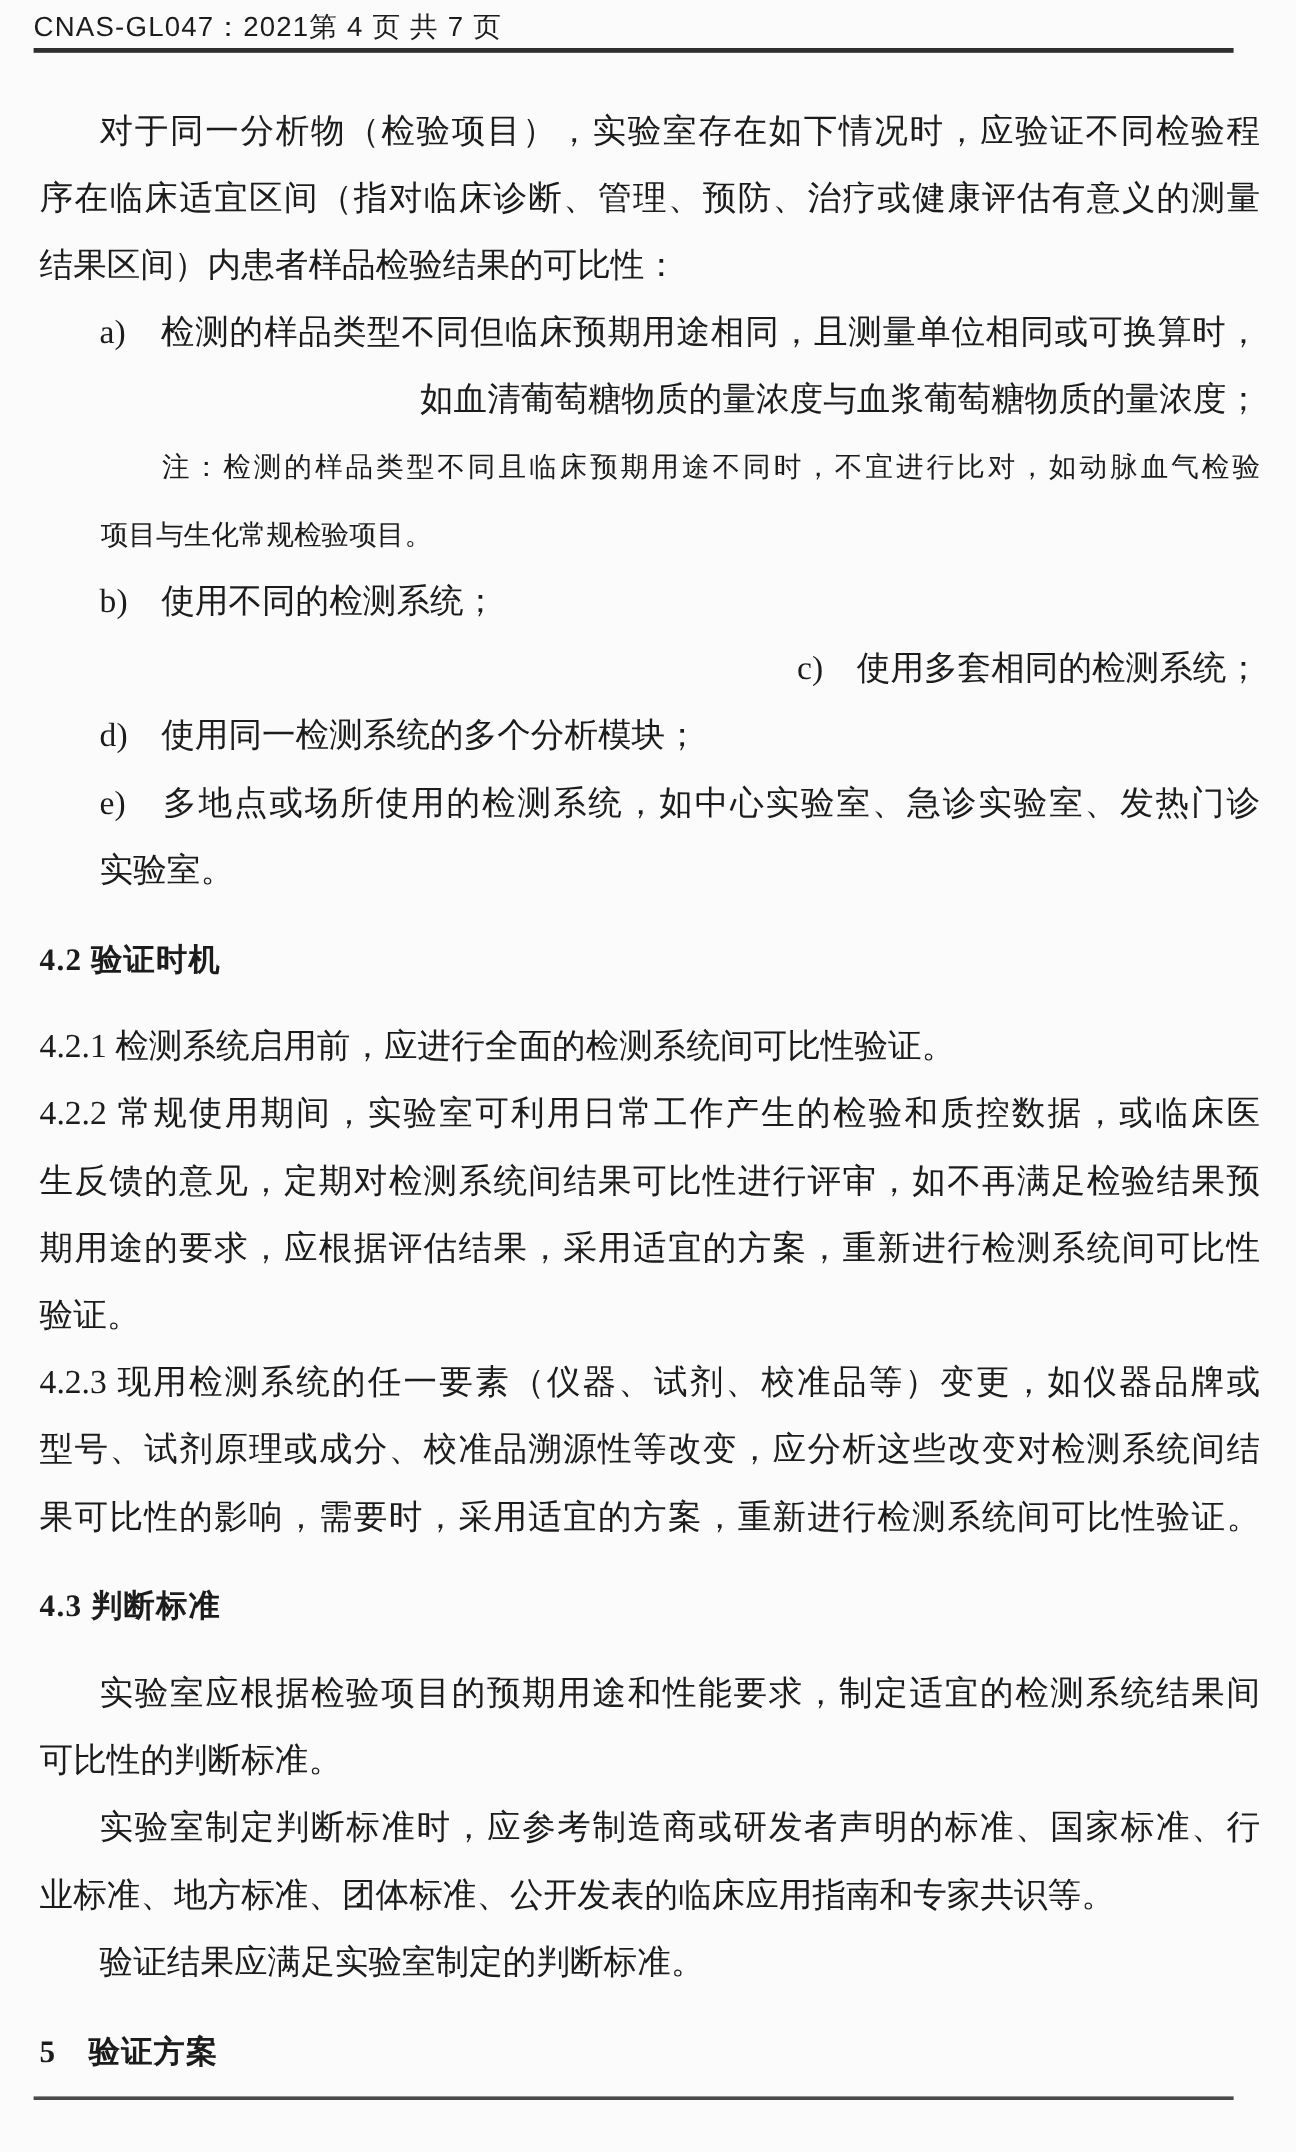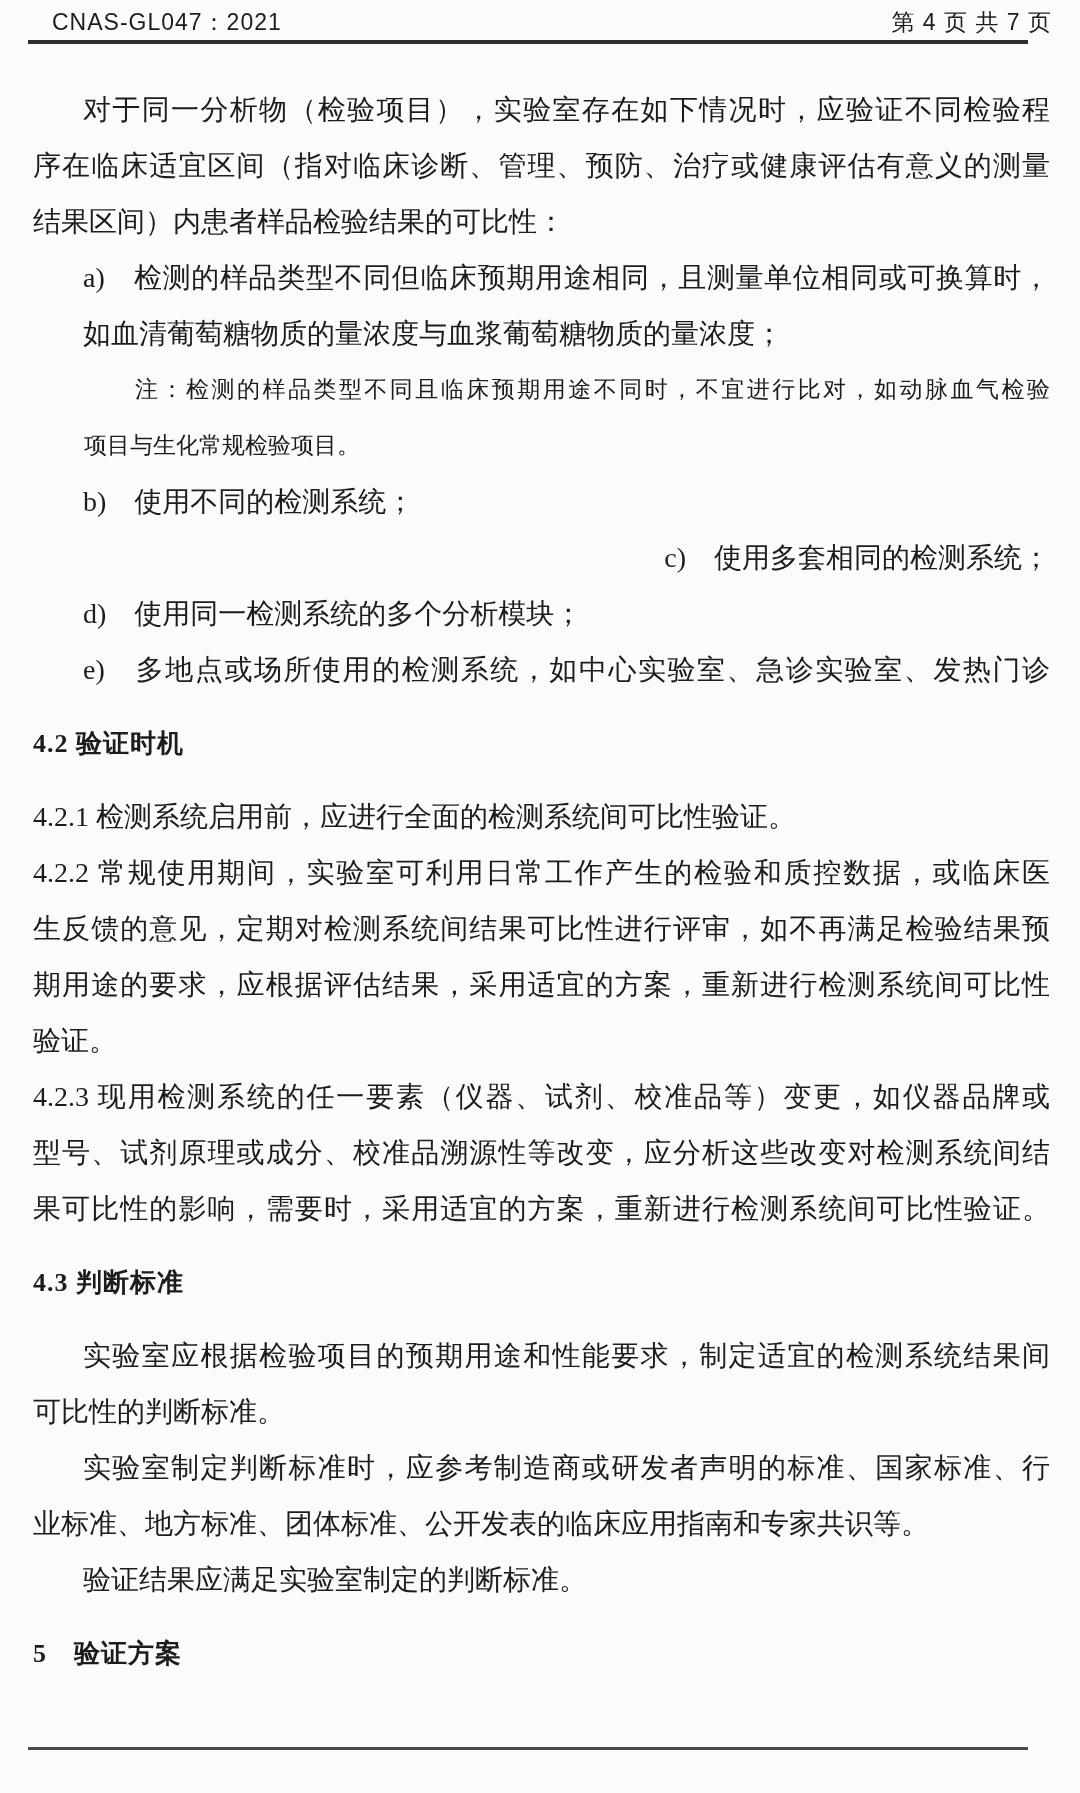--- a/index.html
+++ b/index.html
@@ -7,23 +7,23 @@
     width: 1080px; height: 1793px;
     background: #fbfbfb;
     position: relative;
     overflow: hidden;
     font-family: "Liberation Serif", "DejaVu Serif", serif;
     color: #1c1c1c;
   }
   
   .page-header {
     position: absolute; top: 6px; left: 28px; width: 1000px; height: 32px;
-    display: flex; justify-content: space-between; align-items: center;
+    display: flex; align-items: center;
     font-family: "Liberation Sans", "DejaVu Sans", sans-serif;
-    font-size: 23px; letter-spacing: 1px; margin-left: 24px;
+    font-size: 23px; letter-spacing: 1px;
   }
   .header-rule {
     position: absolute; top: 40px; left: 28px; width: 1000px; height: 4px;
     background: #2f2f2f;
   }
   
   .doc-body {
     position: absolute; top: 82px; left: 33px; width: 1017px;
   }
   .line {
@@ -63,27 +63,28 @@
   <span>CNAS-GL047：2021</span>
   <span>第 4 页 共 7 页</span>
 </div>
 <div class="header-rule"></div>
 
 <div class="doc-body">
     <div class="line just" style="padding-left: 50px;">对于同一分析物（检验项目），实验室存在如下情况时，应验证不同检验程</div>
     <div class="line just" style="padding-left: 0px;">序在临床适宜区间（指对临床诊断、管理、预防、治疗或健康评估有意义的测量</div>
     <div class="line" style="padding-left: 0px;">结果区间）内患者样品检验结果的可比性：</div>
     <div class="line just" style="padding-left: 50px;">a)　检测的样品类型不同但临床预期用途相同，且测量单位相同或可换算时，</div>
-    <div class="line" style="padding-left: 50px;">如血清葡萄糖物质的量浓度与血浆葡萄糖物质的量浓度；</div>
+    <div class="line" style="padding-left: 50px; text-align: right;">如血清葡萄糖物质的量浓度与血浆葡萄糖物质的量浓度；</div>
     <div class="line just note" style="padding-left: 102px;">注：检测的样品类型不同且临床预期用途不同时，不宜进行比对，如动脉血气检验</div>
     <div class="line note" style="padding-left: 51px;">项目与生化常规检验项目。</div>
     <div class="line" style="padding-left: 50px;">b)　使用不同的检测系统；</div>
     <div class="line" style="padding-left: 50px; text-align: right;">c)　使用多套相同的检测系统；</div>
     <div class="line" style="padding-left: 50px;">d)　使用同一检测系统的多个分析模块；</div>
     <div class="line just" style="padding-left: 50px;">e)　多地点或场所使用的检测系统，如中心实验室、急诊实验室、发热门诊</div>
+    <div class="line" style="padding-left: 50px;">实验室。</div>
     <div class="heading">4.2 验证时机</div>
     <div class="line" style="padding-left: 0px;">4.2.1 检测系统启用前，应进行全面的检测系统间可比性验证。</div>
     <div class="line just" style="padding-left: 0px;">4.2.2 常规使用期间，实验室可利用日常工作产生的检验和质控数据，或临床医</div>
     <div class="line just" style="padding-left: 0px;">生反馈的意见，定期对检测系统间结果可比性进行评审，如不再满足检验结果预</div>
     <div class="line just" style="padding-left: 0px;">期用途的要求，应根据评估结果，采用适宜的方案，重新进行检测系统间可比性</div>
     <div class="line" style="padding-left: 0px;">验证。</div>
     <div class="line just" style="padding-left: 0px;">4.2.3 现用检测系统的任一要素（仪器、试剂、校准品等）变更，如仪器品牌或</div>
     <div class="line just" style="padding-left: 0px;">型号、试剂原理或成分、校准品溯源性等改变，应分析这些改变对检测系统间结</div>
     <div class="line just" style="padding-left: 0px;">果可比性的影响，需要时，采用适宜的方案，重新进行检测系统间可比性验证。</div>
     <div class="heading">4.3 判断标准</div>

